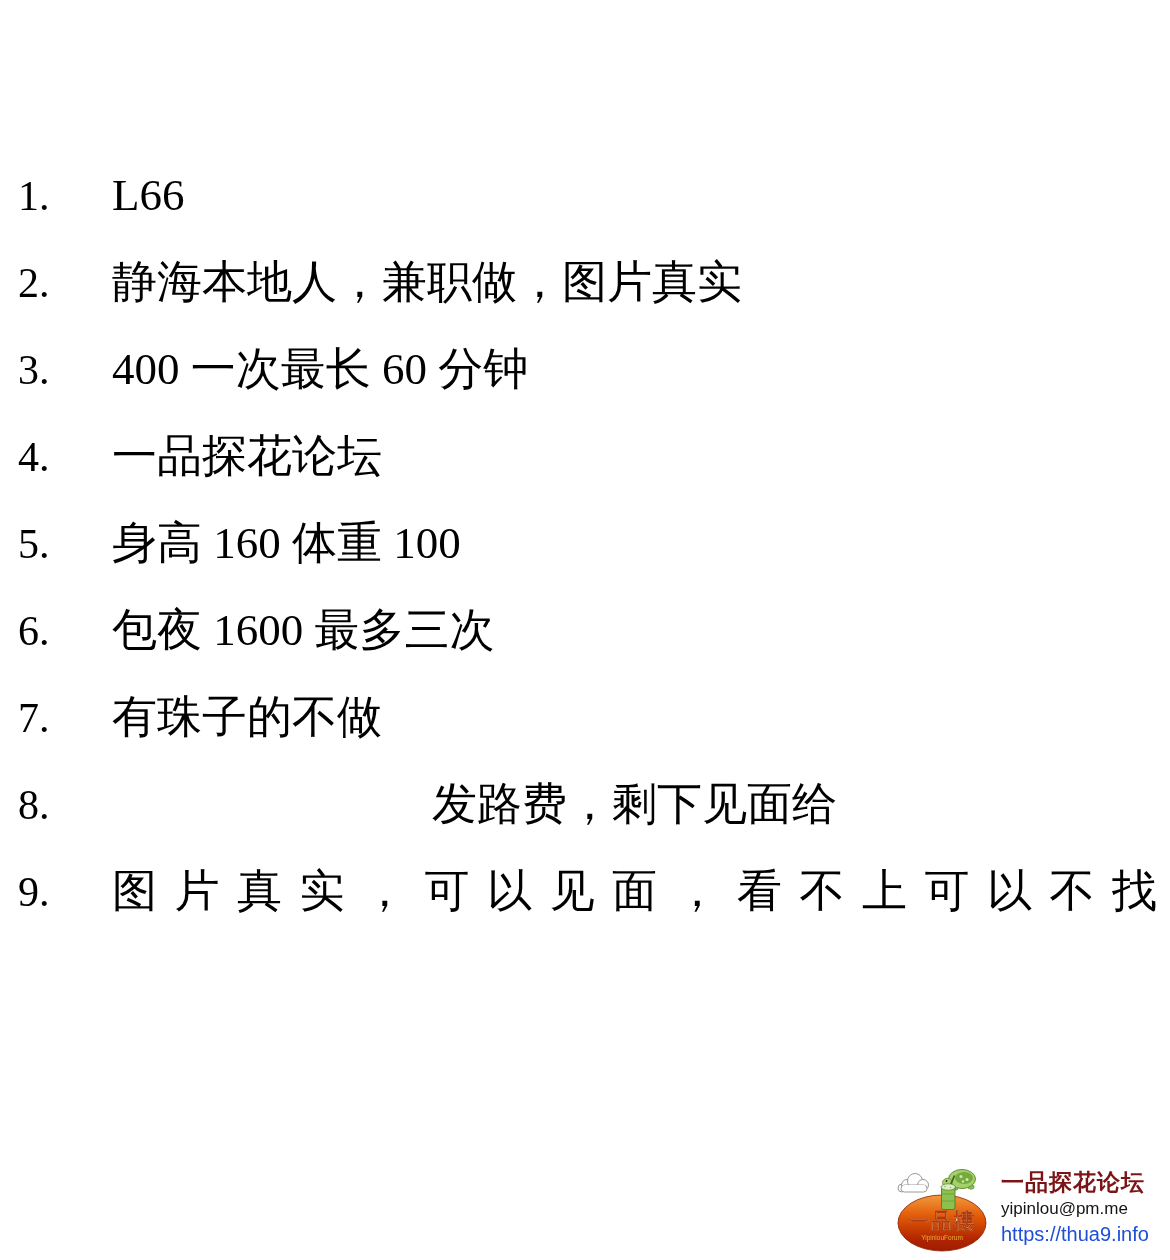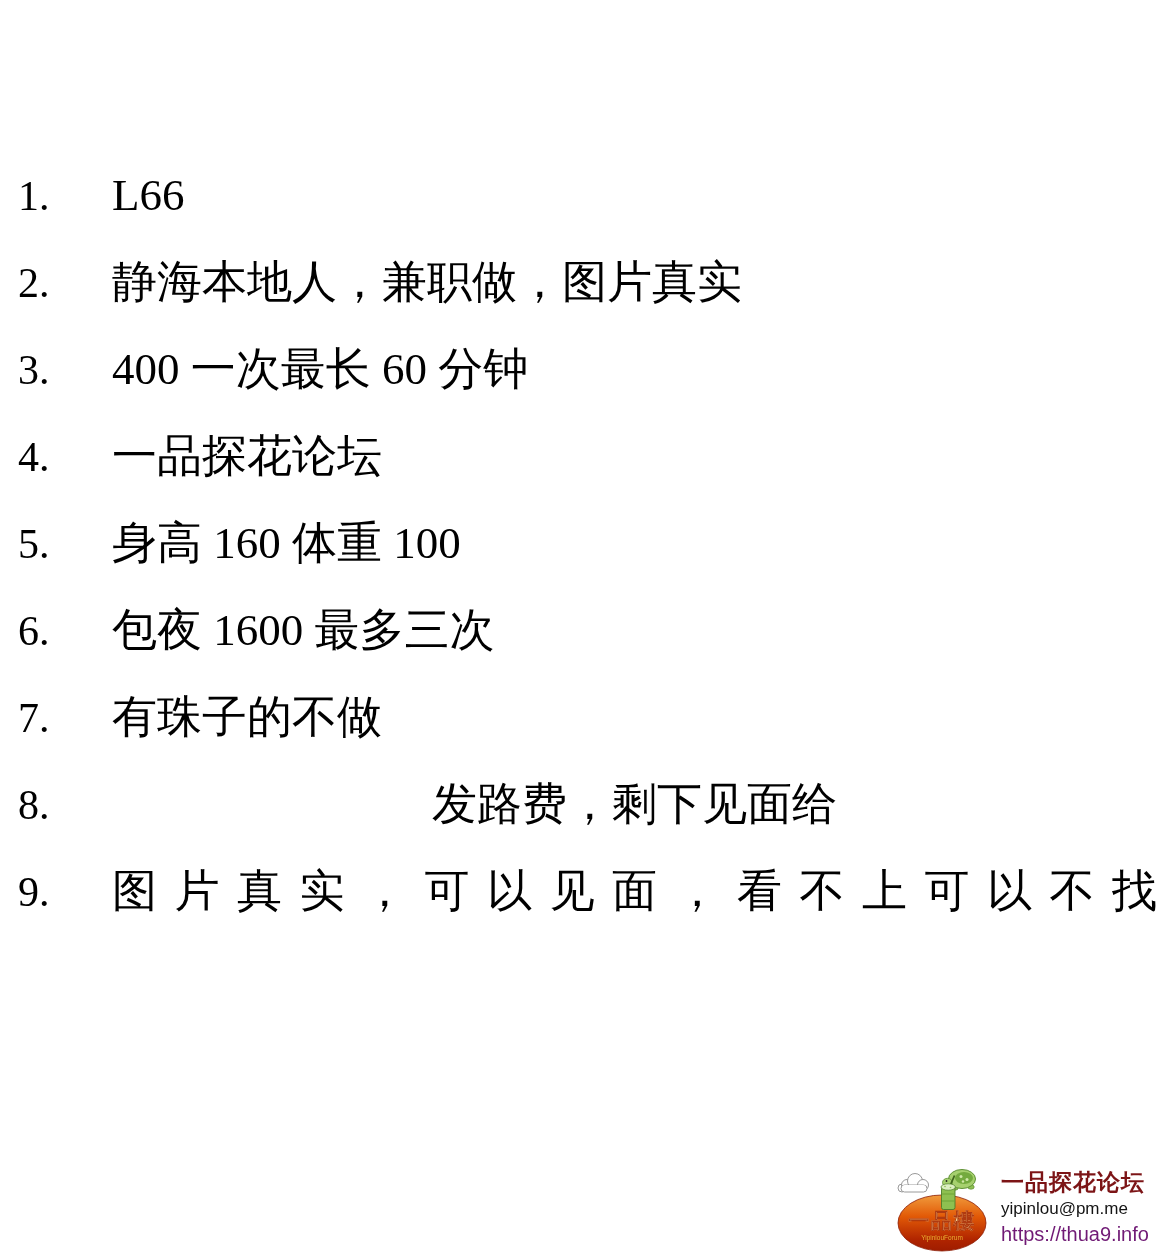--- a/index.html
+++ b/index.html
@@ -58,21 +58,21 @@
     letter-spacing: 1px;
     line-height: 27px;
   }
   .wm-email {
     font-size: 17px;
     color: #141414;
     line-height: 26px;
   }
   .wm-url {
     font-size: 20px;
-    color: #701a75;
+    color: #1d4ed8;
     line-height: 25px;
   }
   .logo-zh {
     font-family: "Liberation Sans", "DejaVu Sans", sans-serif;
     font-weight: bold;
     font-size: 21px;
     letter-spacing: 1.5px;
   }
   .logo-en {
     font-family: "Liberation Sans", "DejaVu Sans", sans-serif;

